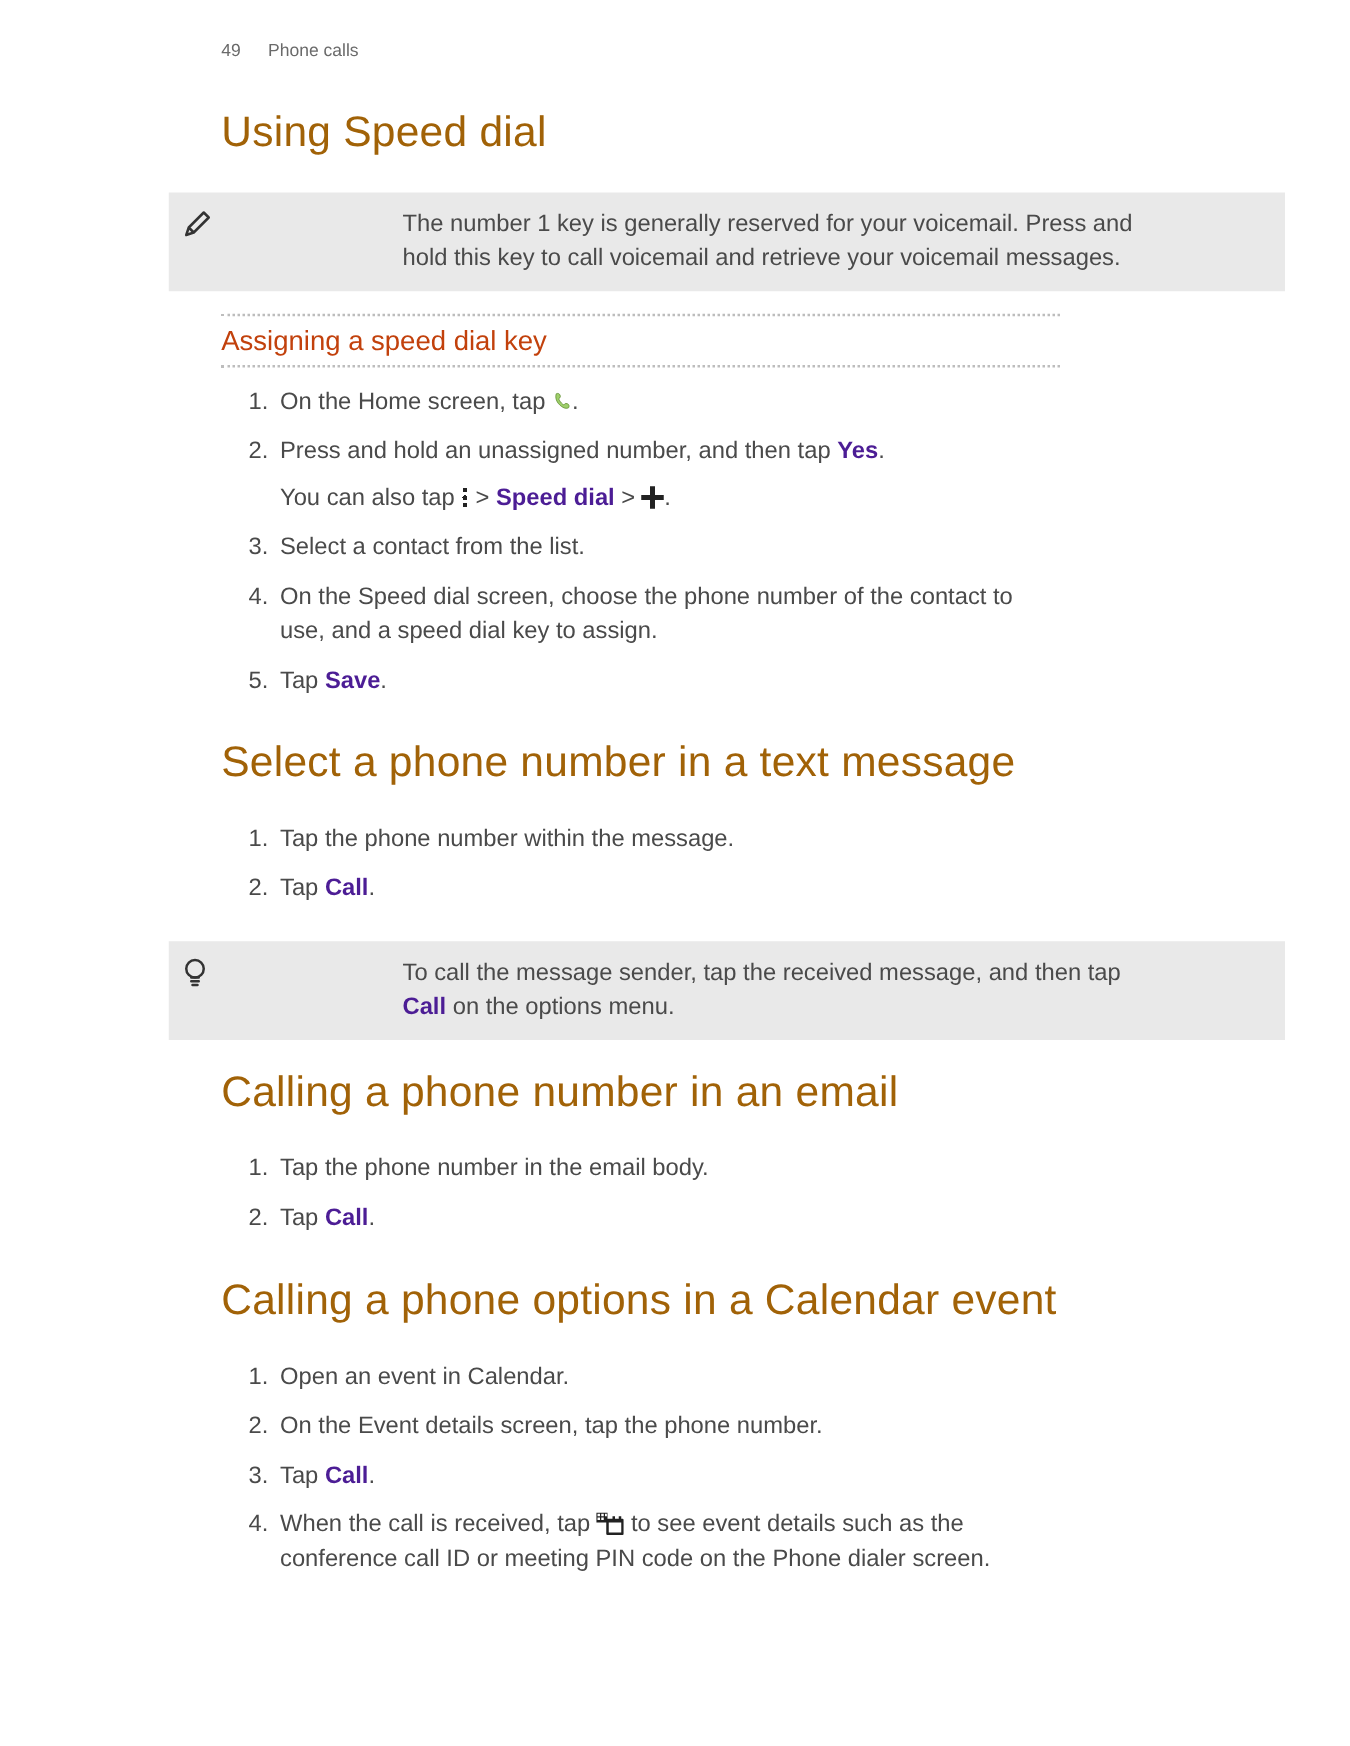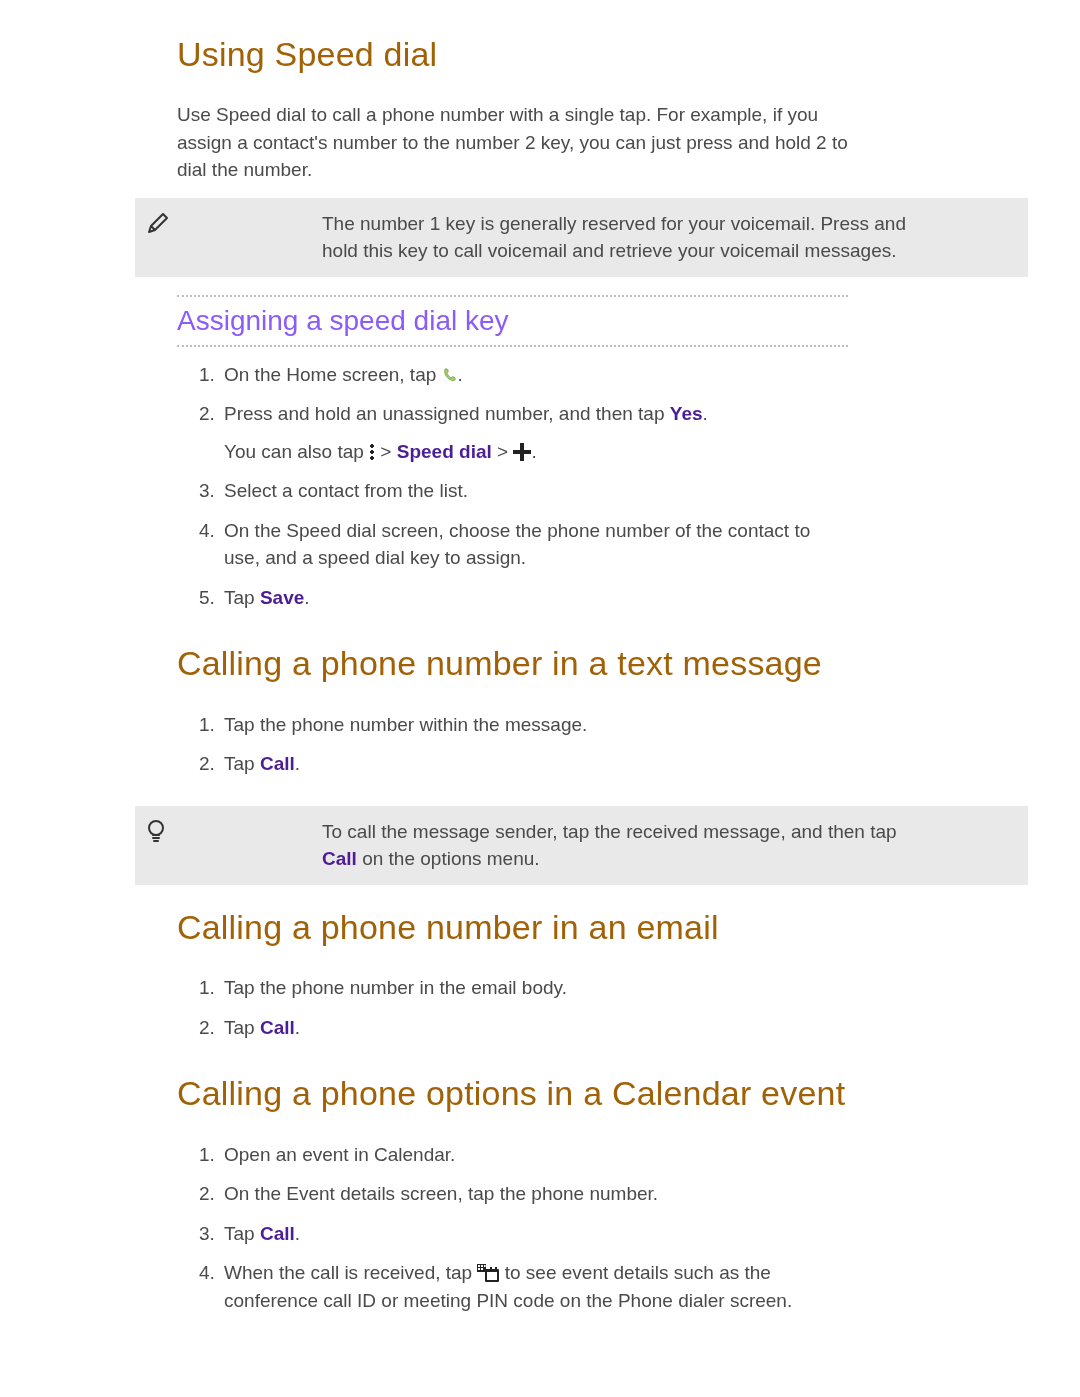--- a/index.html
+++ b/index.html
@@ -45,22 +45,22 @@
     margin-left: 135px;
   }
   .note-box .note-icon {
     position: absolute;
     left: 10px; top: 12px;
     width: 26px; height: 26px;
   }
   .pencil-icon svg { display:block; }
   .bulb-icon { font-size: 24px; line-height: 1; color:#333; left:12px; top:10px; }
   h2 {
-    color: #8b5cf6;
-    font-size: 28px;
+    color: #c2410c;
+    font-size: 22px;
     font-weight: 400;
     margin: 8px 232px 8px 177px;
     border-top: 2px dotted #bdbdbd;
     border-bottom: 2px dotted #bdbdbd;
     padding: 4px 0 3px 0;
   }
   ol {
     list-style: decimal;
     padding: 0 232px 0 220px;
     margin: 14px 0 28px 0;
@@ -98,23 +98,26 @@
     display:inline-block; width:22px; height:18px; vertical-align:-3px;
   }
   .cal-icon svg { display:block; }
   .bold { font-weight:600; color:#4c1d95; }
 </style>
 </head>
 <body>
 
 <div class="page">
 
+  <div class="header-line">
+    <span class="pg">49</span>
+    <span>Phone calls</span>
+  </div>
 
   <h1>Using Speed dial</h1>
-  <p class="body-para">Use Speed dial to call a phone number with a single tap. For example, if you assign a contact's number to the number 2 key, you can just press and hold 2 to dial the number.</p>
 
   <div class="note-box">
     <span class="note-icon pencil-icon">
       <svg width="26" height="26" viewBox="0 0 26 26">
           <path d="M4 22 L6 16 L18 4 L22 8 L10 20 L4 22 Z M6 16 L10 20" fill="none" stroke="#333" stroke-width="2" stroke-linejoin="round"></path>
         </svg>
     </span>
     <span>The number 1 key is generally reserved for your voicemail. Press and hold this key to call voicemail and retrieve your voicemail messages.</span>
   </div>
 
@@ -132,21 +135,21 @@
         <span>You can also tap </span><span class="menu-dots-icon"></span><span> &gt; </span><span class="bold">Speed dial</span><span> &gt; </span><span class="plus-icon"></span><span>.</span>
       </span>
     </li>
     <li>Select a contact from the list.</li>
     <li>On the Speed dial screen, choose the phone number of the contact to use, and a speed dial key to assign.</li>
     <li>
       <span>Tap </span><span class="bold">Save</span><span>.</span>
     </li>
   </ol>
 
-  <h1>Calling a phone number in a text message</h1>
+  <h1>Select a phone number in a text message</h1>
   <ol>
     <li>Tap the phone number within the message.</li>
     <li>
       <span>Tap </span><span class="bold">Call</span><span>.</span>
     </li>
   </ol>
 
   <div class="note-box">
     <span class="note-icon bulb-icon">
       <svg width="22" height="26" viewBox="0 0 22 26">

